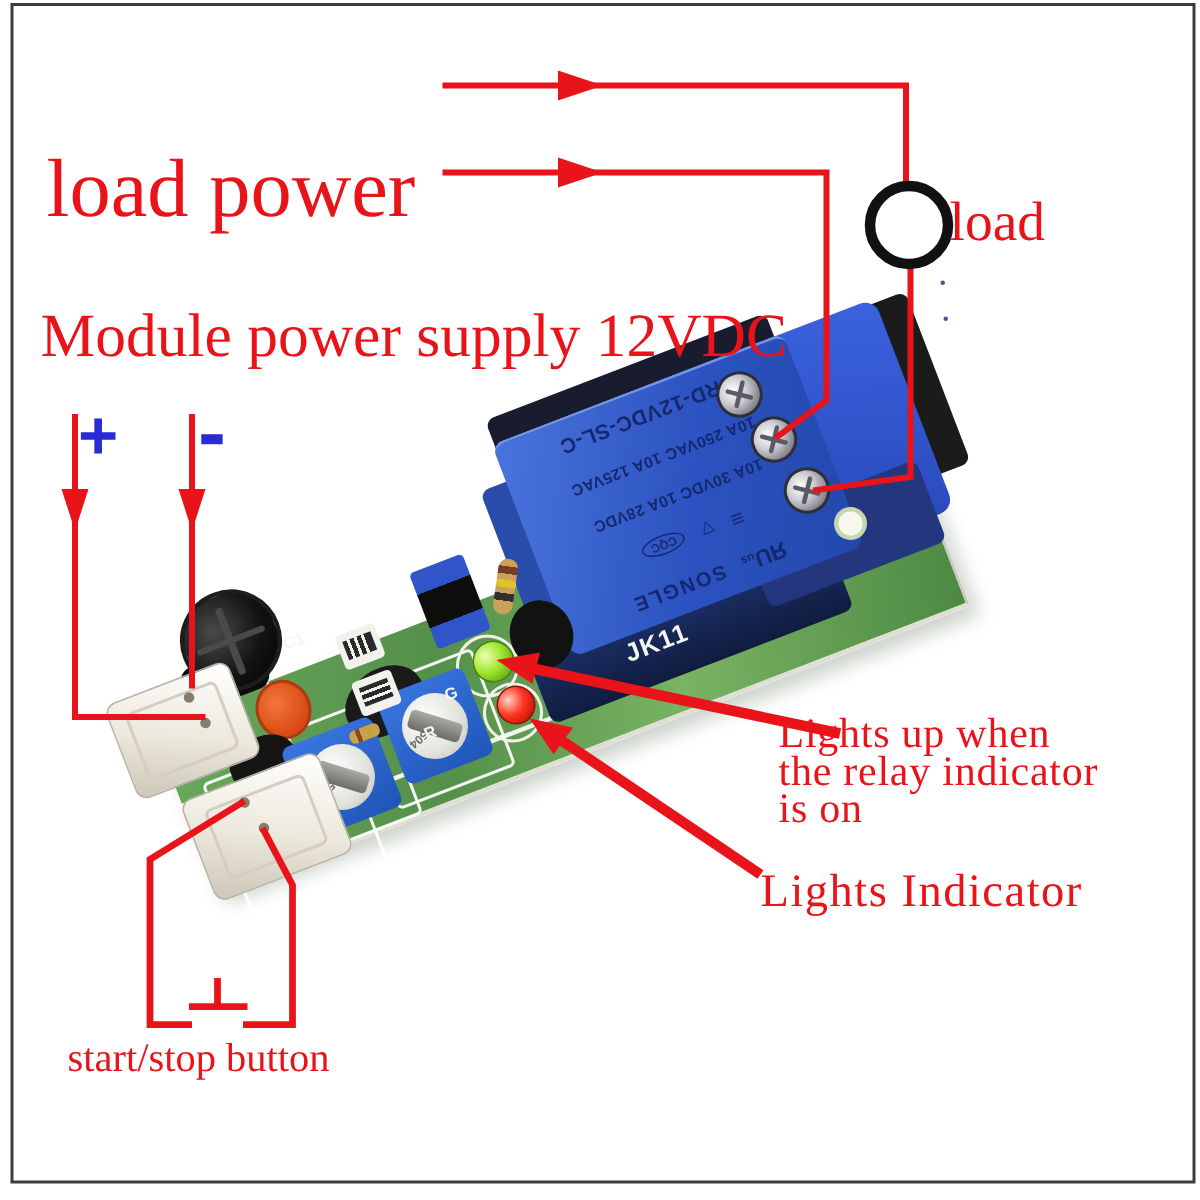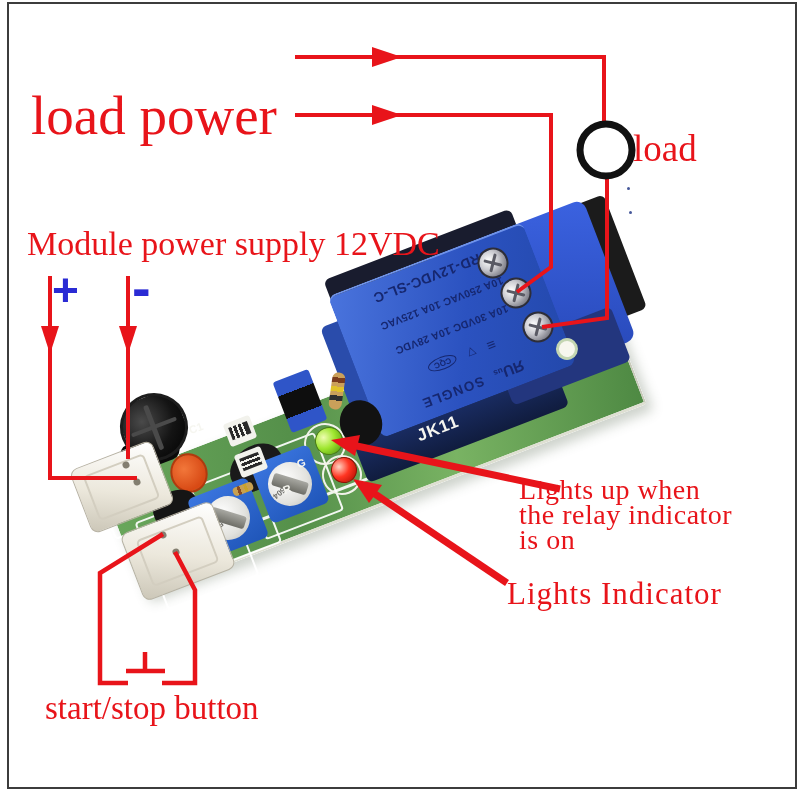--- a/index.html
+++ b/index.html
@@ -176,26 +176,26 @@
     <path d="M175 552 L195 590 V683 H162" fill="none" stroke="#e8141a" stroke-width="4.5"></path>
     <path d="M126 671 H165 M145 652 V671" fill="none" stroke="#e8141a" stroke-width="4.5"></path>
 
     <line x1="560" y1="489" x2="352" y2="445" stroke="#e8141a" stroke-width="7"></line>
     <polygon points="331,440 355,456 360,435" fill="#e8141a"></polygon>
 
     <line x1="507" y1="583" x2="372" y2="492" stroke="#e8141a" stroke-width="7"></line>
     <polygon points="353,479 369,503 382,485" fill="#e8141a"></polygon>
   </svg>
 
-  <div class="lab" style="left:31px;top:84px;font-size:55px;z-index:9;">load power</div>
-  <div class="lab" style="left:27px;top:225px;font-size:34px;z-index:9;text-align:right;">Module power supply 12VDC</div>
+  <div class="lab" style="left:31px;top:94px;font-size:55px;z-index:9;">load power</div>
+  <div class="lab" style="left:27px;top:199px;font-size:41px;z-index:9;text-align:right;">Module power supply 12VDC</div>
   <div class="lab blue" style="left:52px;top:263px;font-size:46px;z-index:9;">+</div>
   <div class="lab blue" style="left:132px;top:255px;font-size:56px;z-index:9;">-</div>
   <div class="lab" style="left:633px;top:127px;font-size:37px;z-index:9;">load</div>
   <div class="lab" style="left:519px;top:477px;font-size:28px;line-height:25px;letter-spacing:.5px;z-index:9;">
     <div>Lights up when</div>
     <div>the relay indicator</div>
     <div>is on</div>
   </div>
   <div class="lab" style="left:507px;top:576px;font-size:31px;letter-spacing:1px;z-index:9;">Lights Indicator</div>
-  <div class="lab" style="left:45px;top:690px;font-size:33px;z-index:9;">start/stop button</div>
+  <div class="lab" style="left:45px;top:690px;font-size:27px;z-index:9;">start/stop button</div>
 
 </div>
 
 </body></html>

